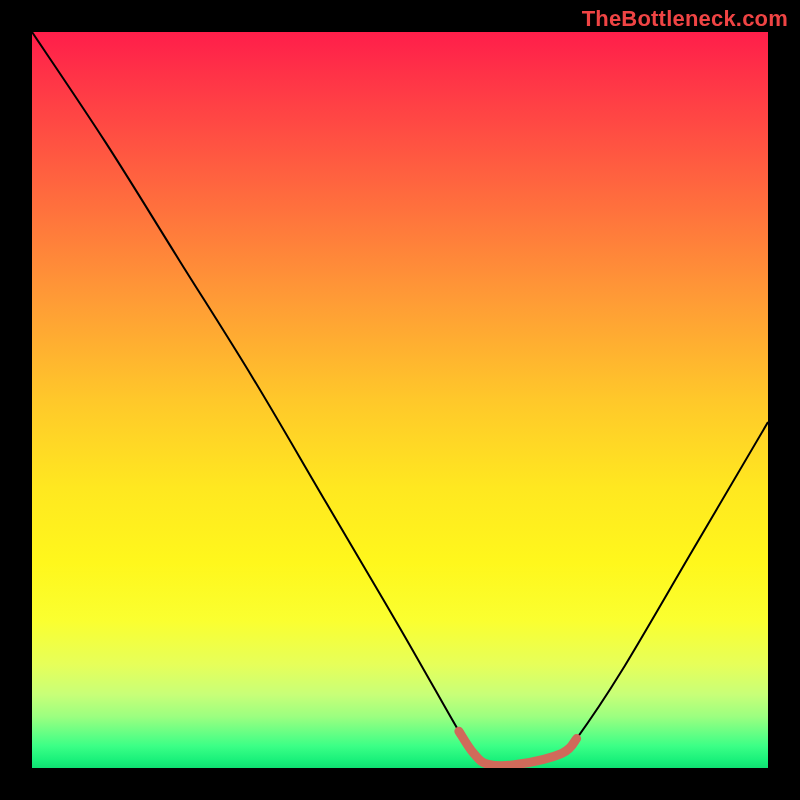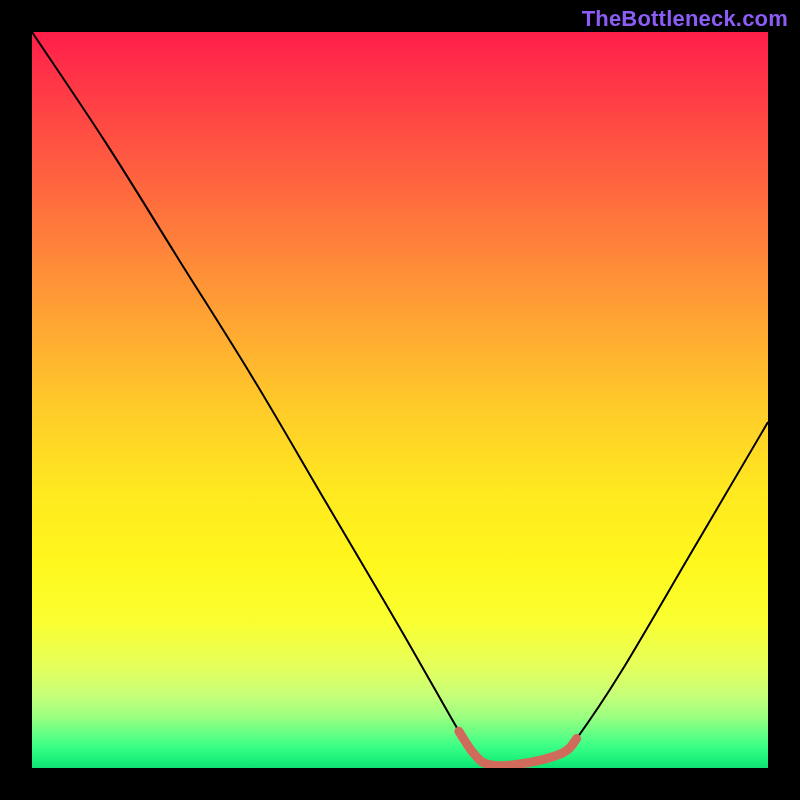--- a/index.html
+++ b/index.html
@@ -14,21 +14,21 @@
   .frame {
     position: relative;
     width: 800px;
     height: 800px;
     background: #000;
   }
   .watermark {
     position: absolute;
     top: 6px;
     right: 12px;
-    color: #8b5cf6;
+    color: #ef4444;
     font-size: 22px;
     font-weight: 600;
     letter-spacing: 0.2px;
     z-index: 10;
   }
   .plot-wrap {
     position: absolute;
     left: 32px;
     top: 32px;
     width: 736px;

